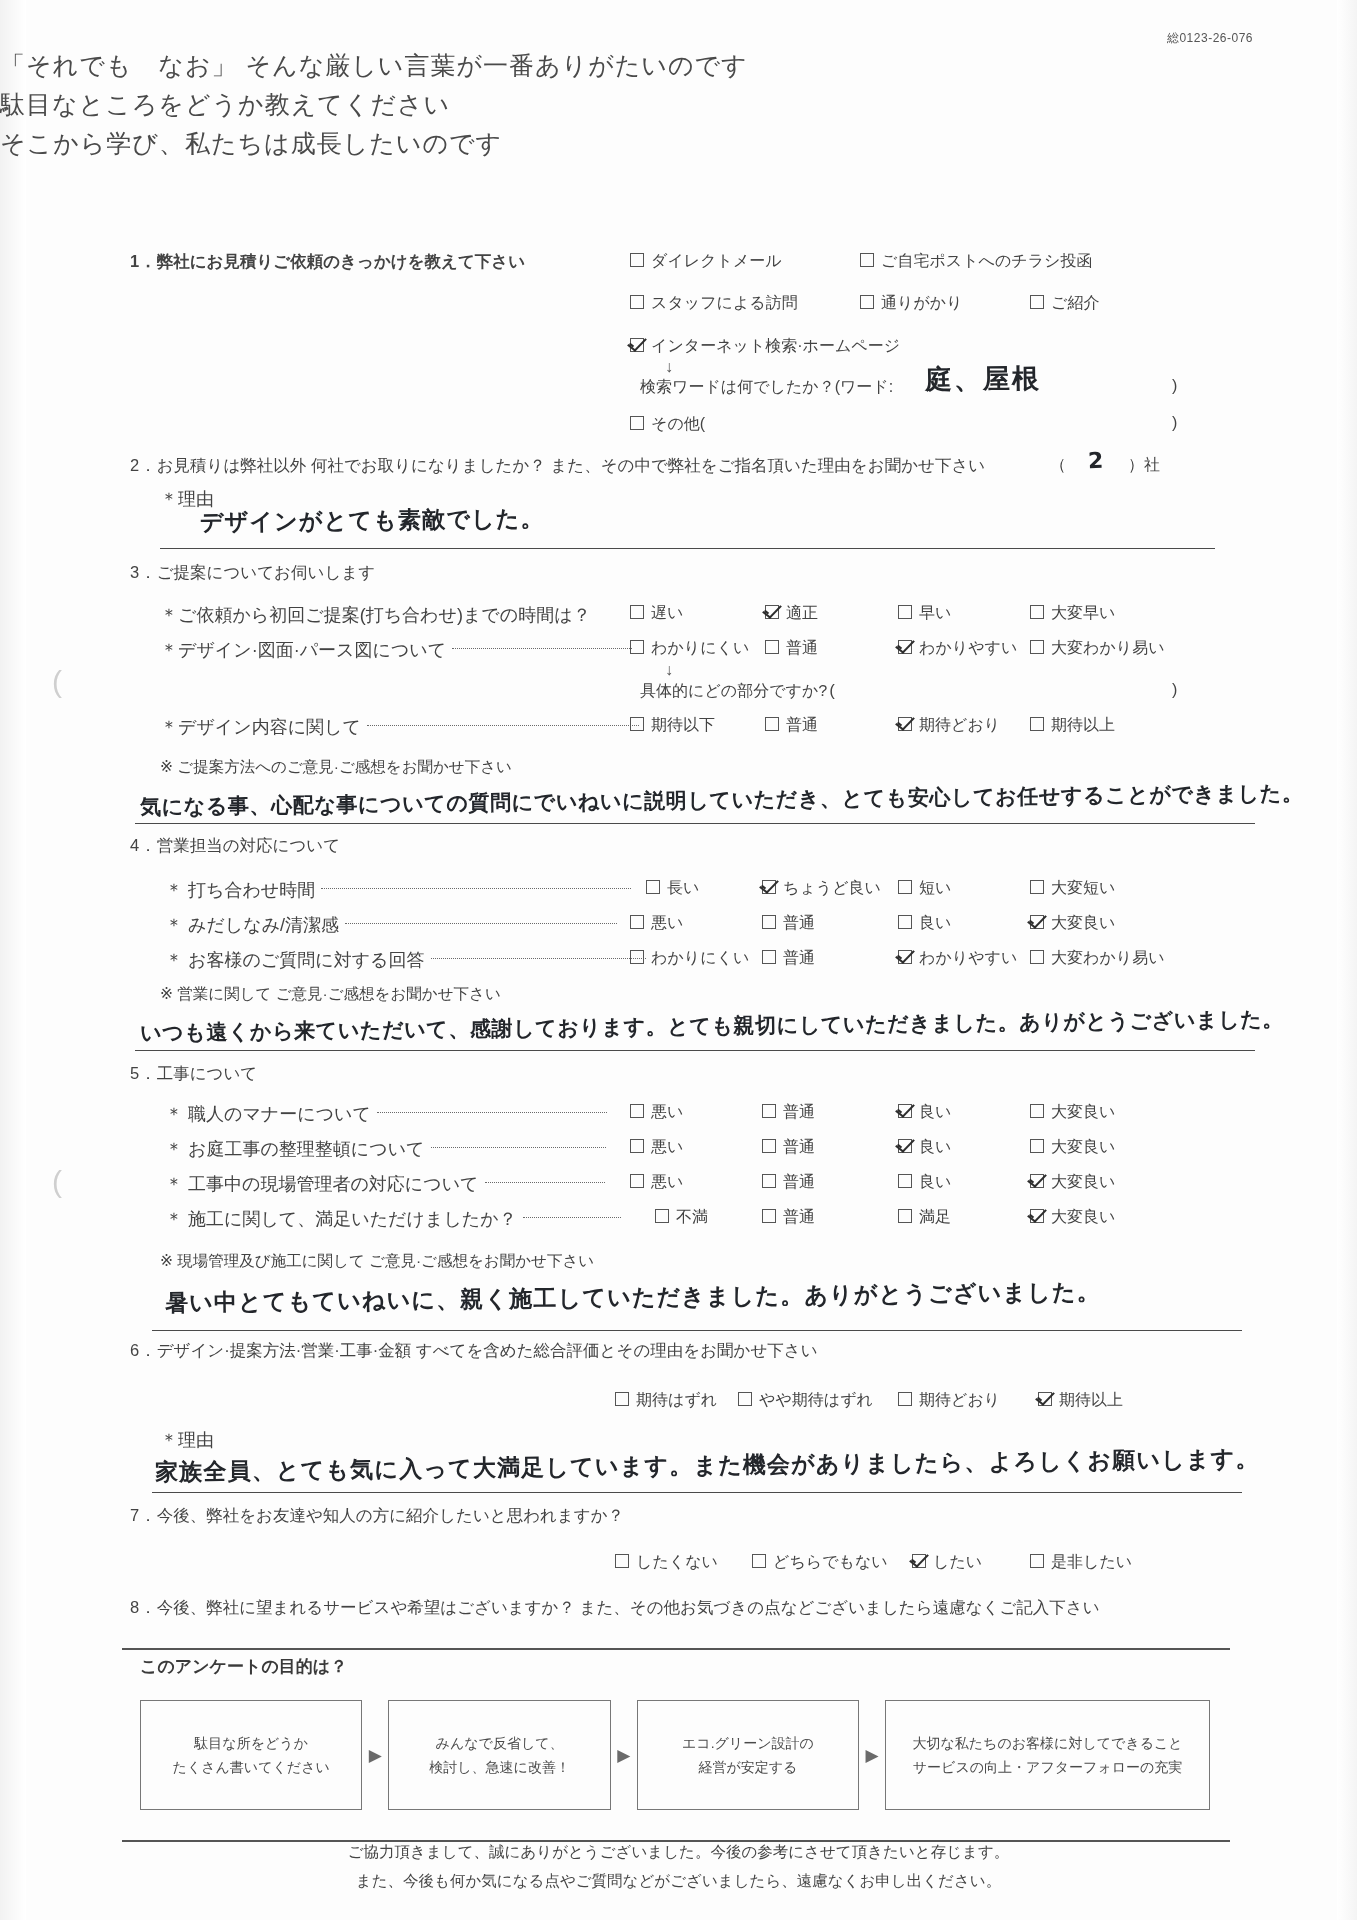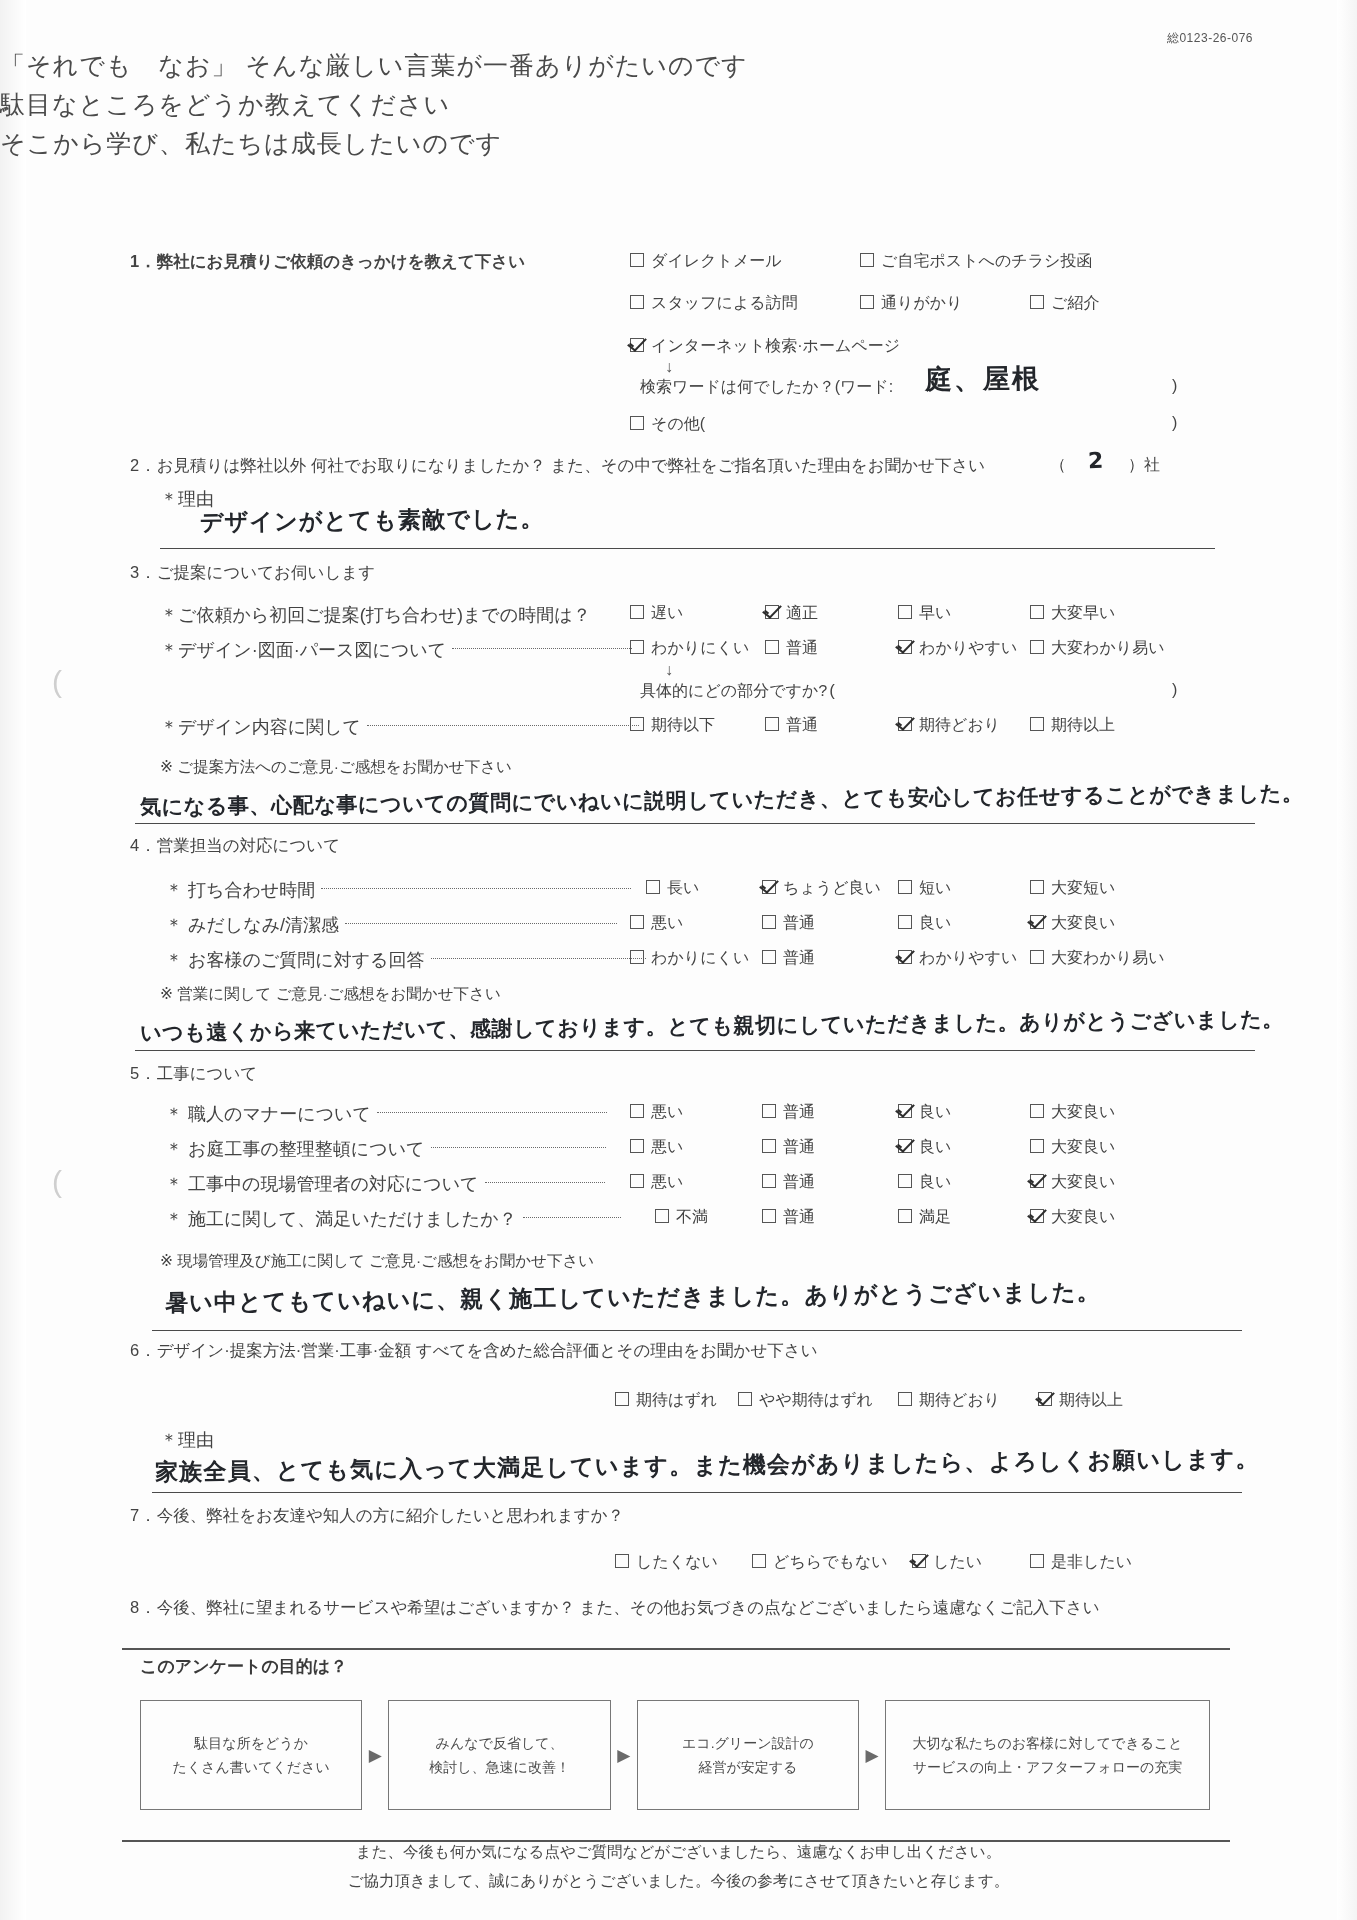--- a/index.html
+++ b/index.html
@@ -535,16 +535,16 @@
       <div>経営が安定する</div>
     </div>
     <div class="flow-arrow">▶</div>
     <div class="flow-box wide">
       <div>大切な私たちのお客様に対してできること</div>
       <div>サービスの向上・アフターフォローの充実</div>
     </div>
   </div>
 
   <div class="footer">
+    <div>ご協力頂きまして、誠にありがとうございました。今後の参考にさせて頂きたいと存じます。</div>
     <div>また、今後も何か気になる点やご質問などがございましたら、遠慮なくお申し出ください。</div>
-    <div>ご協力頂きまして、誠にありがとうございました。今後の参考にさせて頂きたいと存じます。</div>
   </div>
 </div>
 
 </body></html>

